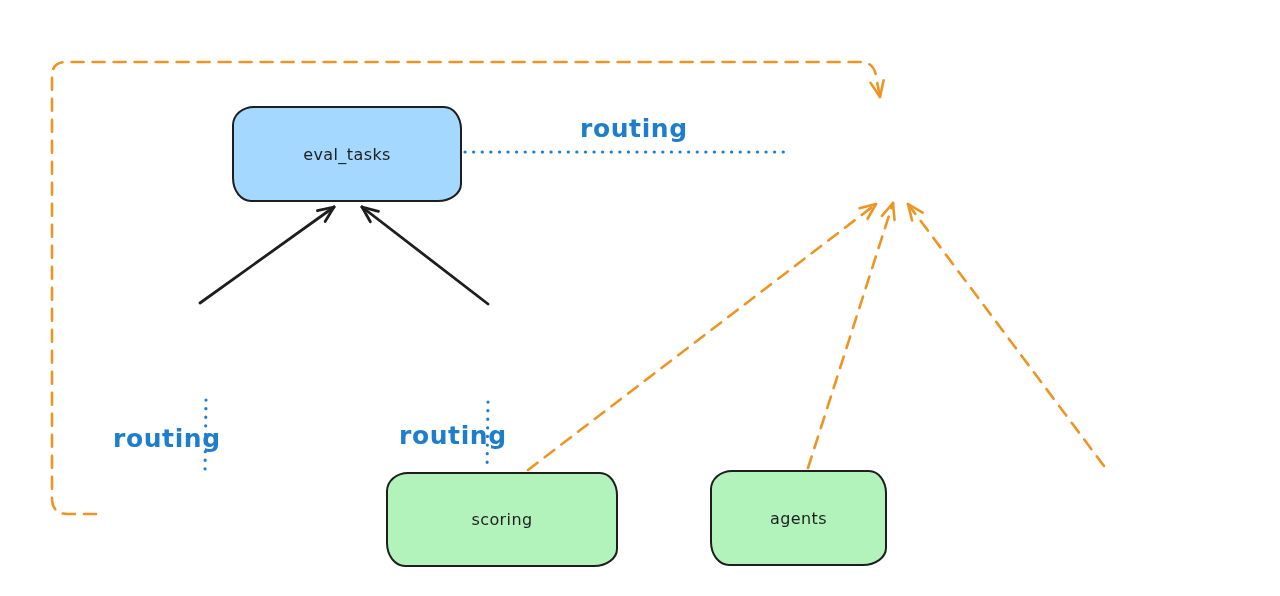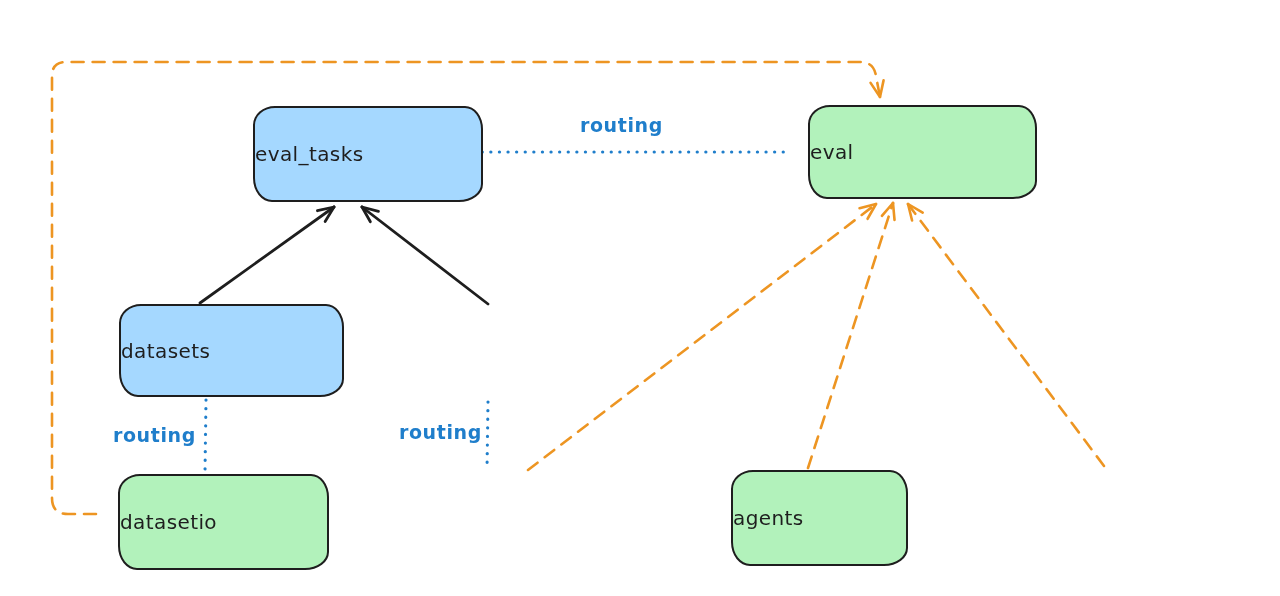--- a/index.html
+++ b/index.html
@@ -18,31 +18,30 @@
   }
   .edges{position:absolute;left:0;top:0;}
   .edges path,.edges line{fill:none;stroke-linecap:round;stroke-linejoin:round;}
   .stroke-black{stroke:var(--arrow-black);stroke-width:2.8;}
   .stroke-orange{stroke:var(--arrow-orange);stroke-width:2.6;}
   .stroke-blue{stroke:var(--routing-blue);stroke-width:3.2;}
   .dash{stroke-dasharray:12 9;}
   .dot{stroke-dasharray:0.1 8.5;}
   .arrowhead{stroke-dasharray:none !important;}
   .node{
-    position:absolute;display:flex;align-items:center;
+    position:absolute;display:flex;align-items:center;justify-content:center;
     border:2.6px solid var(--node-stroke);color:var(--node-stroke);
-    font-size:20px;letter-spacing:0.4px;box-sizing:border-box;
+    font-size:16px;letter-spacing:0.4px;box-sizing:border-box;
     border-radius:22px 18px 24px 19px / 19px 23px 18px 24px;
-    margin-left:21px;
   }
   .node.blue{background:var(--node-blue-fill);}
   .node.green{background:var(--node-green-fill);}
   .edge-label{
     position:absolute;color:var(--routing-blue);
-    font-size:19px;font-weight:600;letter-spacing:0.6px;white-space:nowrap;
+    font-size:25px;font-weight:600;letter-spacing:0.6px;white-space:nowrap;
   }
 </style>
 </head>
 <body>
 
 <div class="canvas">
 
   <svg class="edges" width="1280" height="596" viewBox="0 0 1280 596">
 
     <path d="M 200 303 L 334 207" class="stroke-black"></path>
@@ -66,28 +65,22 @@
       <line x1="876" y1="204" x2="867.580160779811" y2="218.76842264787157" class="arrowhead stroke-orange"></line>
       <line x1="893" y1="203" x2="881.9138173230904" y2="215.8878451904959" class="arrowhead stroke-orange"></line>
       <line x1="893" y1="203" x2="894.5213563939211" y2="219.93178888135202" class="arrowhead stroke-orange"></line>
       <line x1="908" y1="204" x2="912.0785466910264" y2="220.50349832275322" class="arrowhead stroke-orange"></line>
       <line x1="908" y1="204" x2="922.6804358870008" y2="212.57232769833598" class="arrowhead stroke-orange"></line>
     </svg>
 
   <div class="node blue" style="left:232px;top:106px;width:230px;height:96px">
     <span>eval_tasks</span>
   </div>
-  <div class="node green" style="left:787px;top:105px;width:229px;height:94px">
-    <span>eval</span>
-  </div>
-  <div class="node blue" style="left:98px;top:304px;width:225px;height:93px">
-    <span>datasets</span>
-  </div>
-  <div class="node green" style="left:97px;top:474px;width:211px;height:96px">
-    <span>datasetio</span>
+  <div class="node green" style="left:386px;top:472px;width:232px;height:95px">
+    <span>scoring</span>
   </div>
   <div class="node green" style="left:710px;top:470px;width:177px;height:96px">
     <span>agents</span>
   </div>
 
   <span class="edge-label" style="left:580px;top:114px">routing</span>
   <span class="edge-label" style="left:113px;top:424px">routing</span>
   <span class="edge-label" style="left:399px;top:421px">routing</span>
 
 </div>

